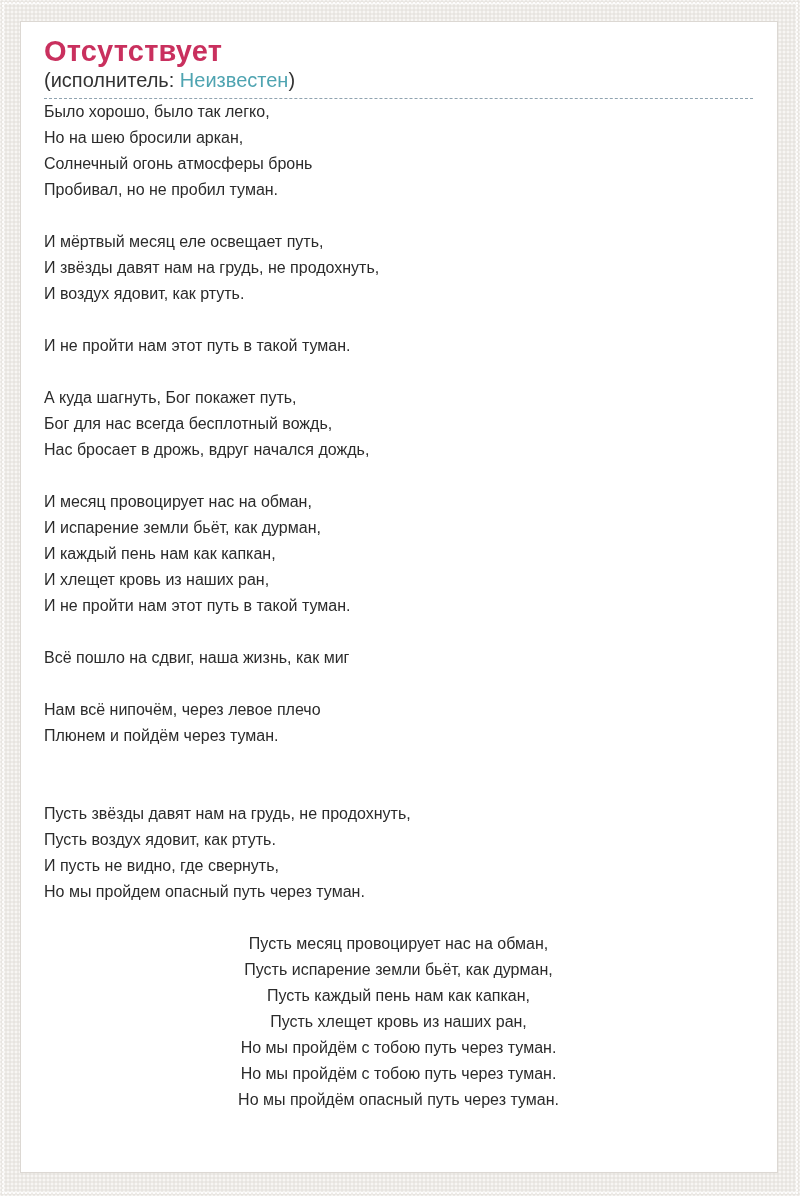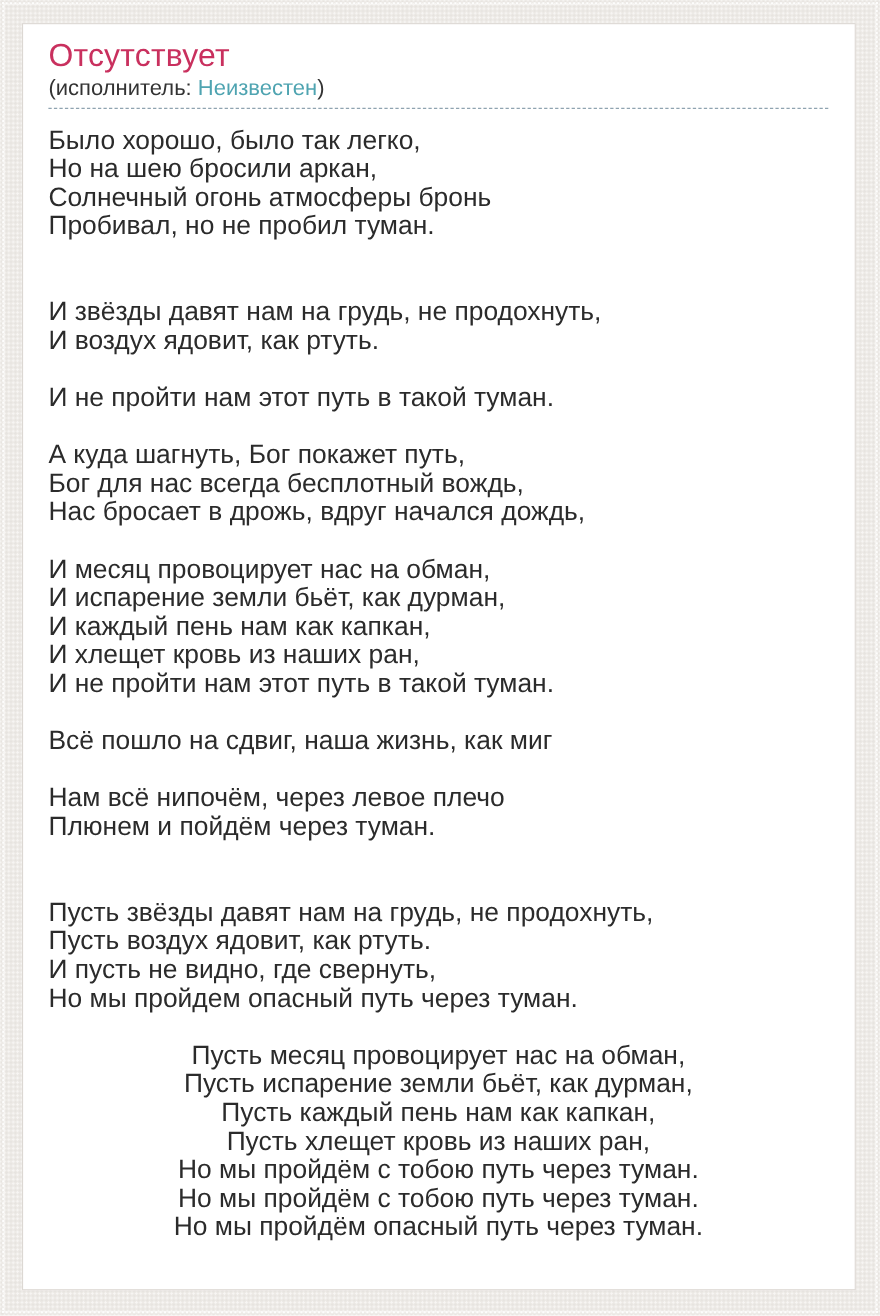--- a/index.html
+++ b/index.html
@@ -39,43 +39,42 @@
     width: 758px;
     height: 1152px;
     background: var(--card-background);
     border: 1px solid var(--card-border);
     padding: 13px 24px 0 23px;
   }
   h1.song-title {
     margin: 0;
     font-size: 29px;
     line-height: 33px;
-    font-weight: 400;
+    font-weight: 700;
     color: var(--title-color);
     letter-spacing: 0.2px;
   }
   .artist-line {
     margin-top: 1px;
     font-size: 20px;
     line-height: 23px;
     color: #333333;
   }
   .artist-line a {
     color: var(--artist-link);
     text-decoration: none;
     cursor: pointer;
   }
   .dashed-separator {
     margin-top: 6px;
     border-bottom: 1px dashed var(--separator-color);
     height: 0;
   }
   .lyrics {
-    margin-top: 16px;
-    font-size: 24px;
+    font-size: 16px;
     line-height: 26px;
     color: var(--text-color);
   }
   .lyrics p.stanza {
     margin: 0 0 26px 0;
     padding: 0;
   }
   .lyrics p.stanza:last-child { margin-bottom: 0; text-align: center; }
 </style>
 </head>
@@ -87,20 +86,20 @@
   <div>
     <h1 class="song-title">Отсутствует</h1>
     <div class="artist-line">
       <span>(исполнитель: </span><a>Неизвестен</a><span>)</span>
     </div>
     <div class="dashed-separator"></div>
   </div>
 
   <div class="lyrics">
       <p class="stanza"><span>Было хорошо, было так легко,</span><br><span>Но на шею бросили аркан,</span><br><span>Солнечный огонь атмосферы бронь</span><br><span>Пробивал, но не пробил туман.</span></p>
-      <p class="stanza"><br><span>И звёзды давят нам на грудь, не продохнуть,</span><br><span>И воздух ядовит, как ртуть.</span><br><br><span>И не пройти нам этот путь в такой туман.</span></p>
+      <p class="stanza"><span>И мёртвый месяц еле освещает путь,</span><br><span>И звёзды давят нам на грудь, не продохнуть,</span><br><span>И воздух ядовит, как ртуть.</span><br><br><span>И не пройти нам этот путь в такой туман.</span></p>
       <p class="stanza"><span>А куда шагнуть, Бог покажет путь,</span><br><span>Бог для нас всегда бесплотный вождь,</span><br><span>Нас бросает в дрожь, вдруг начался дождь,</span><br></p>
       <p class="stanza"><span>И месяц провоцирует нас на обман,</span><br><span>И испарение земли бьёт, как дурман,</span><br><span>И каждый пень нам как капкан,</span><br><span>И хлещет кровь из наших ран,</span><br><span>И не пройти нам этот путь в такой туман.</span></p>
       <p class="stanza"><span>Всё пошло на сдвиг, наша жизнь, как миг</span><br><br><span>Нам всё нипочём, через левое плечо</span><br><span>Плюнем и пойдём через туман.</span></p>
       <p class="stanza"><br><span>Пусть звёзды давят нам на грудь, не продохнуть,</span><br><span>Пусть воздух ядовит, как ртуть.</span><br><span>И пусть не видно, где свернуть,</span><br><span>Но мы пройдем опасный путь через туман.</span></p>
       <p class="stanza"><span>Пусть месяц провоцирует нас на обман,</span><br><span>Пусть испарение земли бьёт, как дурман,</span><br><span>Пусть каждый пень нам как капкан,</span><br><span>Пусть хлещет кровь из наших ран,</span><br><span>Но мы пройдём с тобою путь через туман.</span><br><span>Но мы пройдём с тобою путь через туман.</span><br><span>Но мы пройдём опасный путь через туман.</span></p>
     </div>
 </div>
 
 </body></html>

